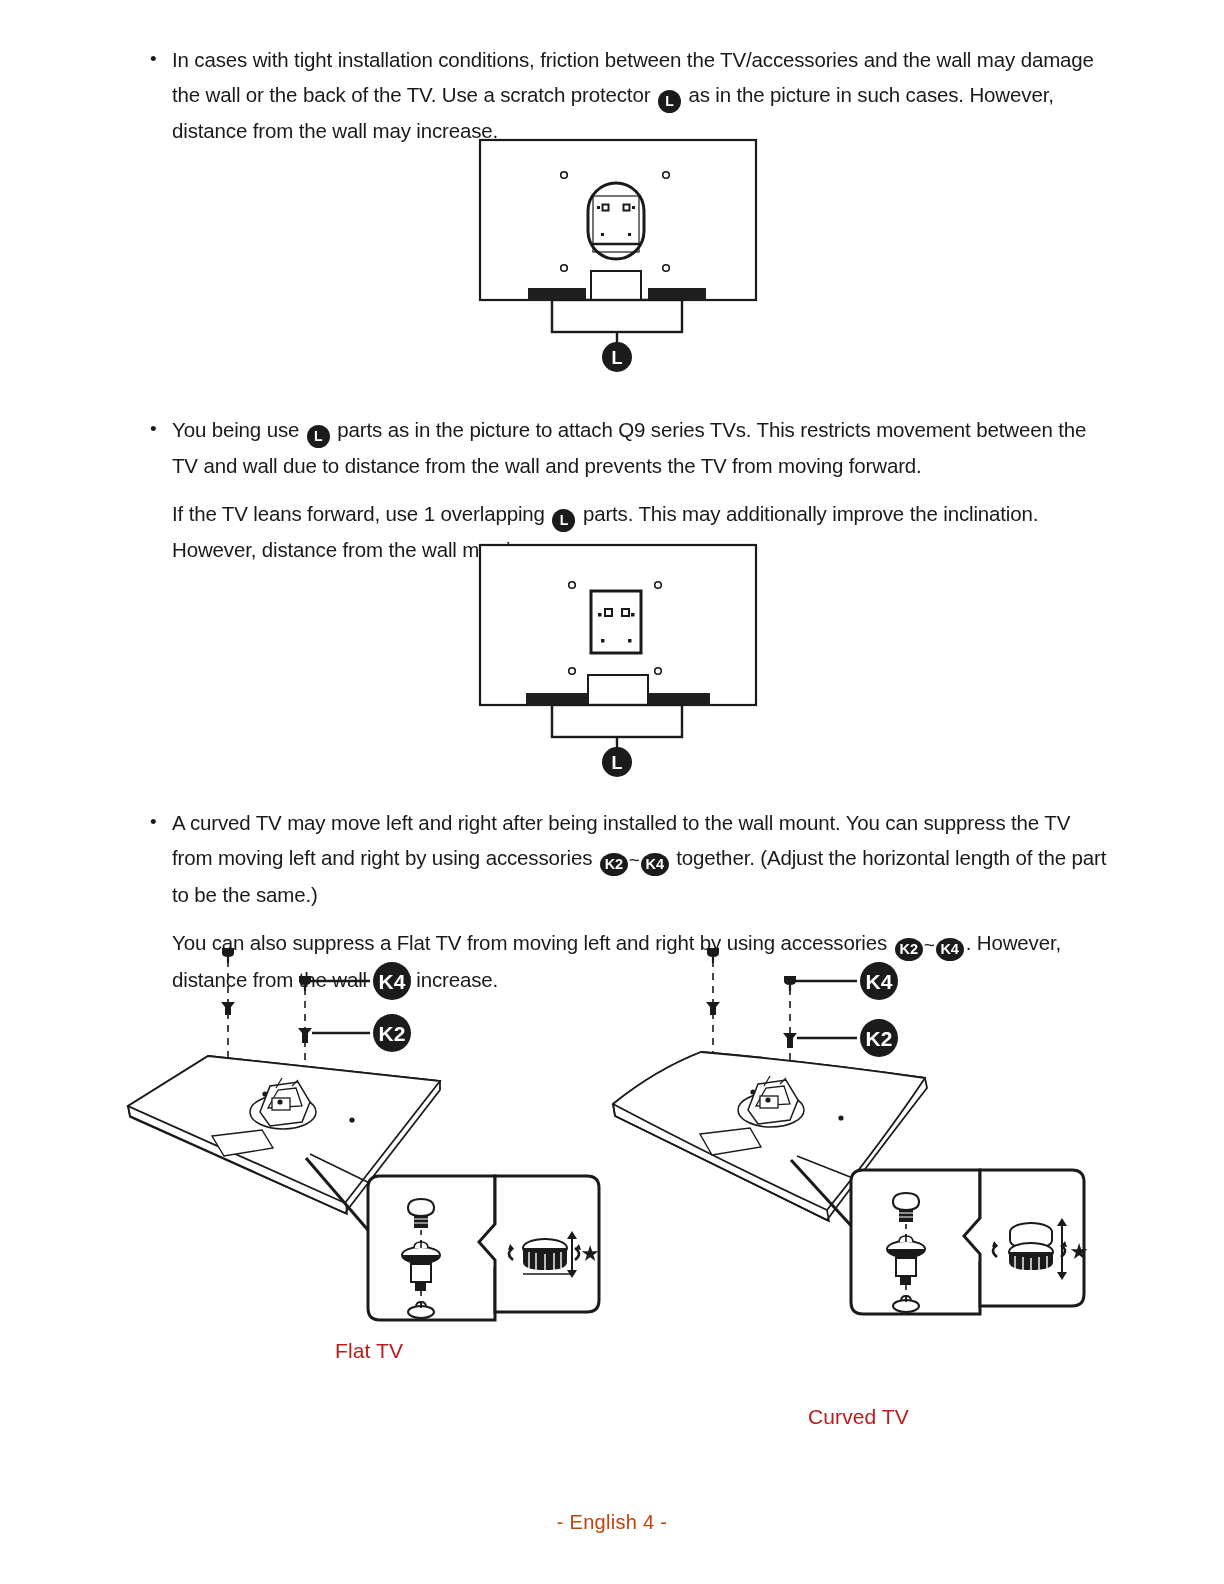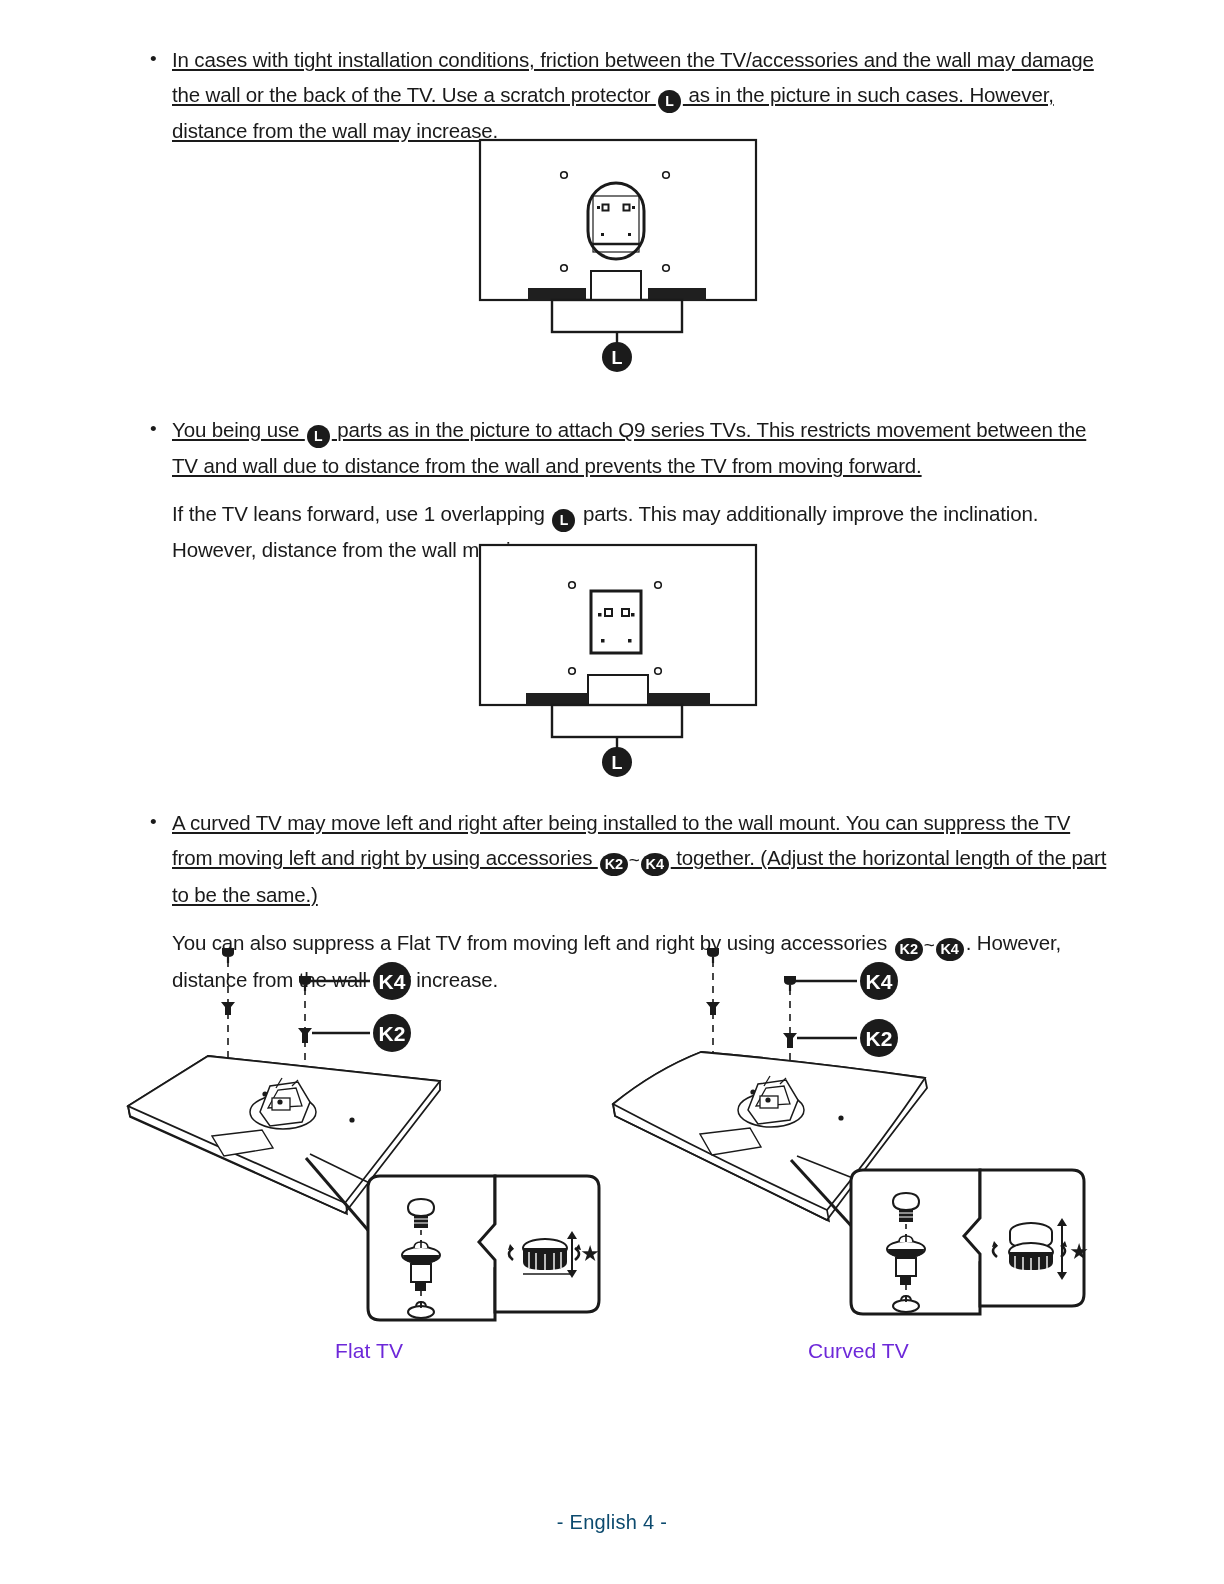--- a/index.html
+++ b/index.html
@@ -41,21 +41,20 @@
     color: #1a1a1a;
     text-align: left;
     padding-left: 2px;
   }
   .bullet-text {
     flex: 1 1 auto;
     font-size: 20.5px;
     line-height: 35px;
     letter-spacing: -0.15px;
     color: #1a1a1a;
-    text-decoration: underline;
   }
   .sub-para {
     margin-left: 24px;
     font-size: 20.5px;
     line-height: 35px;
     letter-spacing: -0.15px;
     color: #1a1a1a;
   }
   .gap-para { margin-top: 13px; }
 
@@ -88,33 +87,33 @@
     font-size: 19px;
     vertical-align: -1px;
     margin: 0 -1px;
   }
 
   
   .figure { position: absolute; }
   .fig-caption {
     position: absolute;
     font-size: 21px;
-    color: #6d28d9;
+    color: #b91c1c;
     letter-spacing: 0.1px;
   }
 
   
   .footer {
     position: absolute;
     left: 0;
     width: 1224px;
     top: 1511px;
     text-align: center;
     font-size: 20px;
-    color: #0c4a6e;
+    color: #c2410c;
     letter-spacing: 0.3px;
   }
 
   svg { display: block; }
 </style>
 </head>
 <body>
 
 <div class="page">
 
@@ -376,17 +375,17 @@
       <line x1="442" y1="326" x2="442" y2="340" stroke="#ffffff" stroke-width="1.4"></line>
       <path d="M456 315 q8 6 0 12" fill="none" stroke="#1a1a1a" stroke-width="2.6"></path>
       <path d="M460 311 l-4 5 l6 1 z" fill="#1a1a1a"></path>
 
       <line x1="457" y1="292" x2="457" y2="346" stroke="#1a1a1a" stroke-width="2"></line>
       <path d="M457 288 l-5 8 h10 z" fill="#1a1a1a"></path>
       <path d="M457 350 l-5 -8 h10 z" fill="#1a1a1a"></path>
       <text x="474" y="329" font-family="DejaVu Sans, sans-serif" font-size="22" fill="#1a1a1a" text-anchor="middle">★</text>
     </svg>
   </div>
-  <div class="fig-caption" style="left:808px; top:1339px;">Curved TV</div>
+  <div class="fig-caption" style="left:808px; top:1405px;">Curved TV</div>
 
   <div class="footer">- English 4 -</div>
 
 </div>
 
 </body></html>

